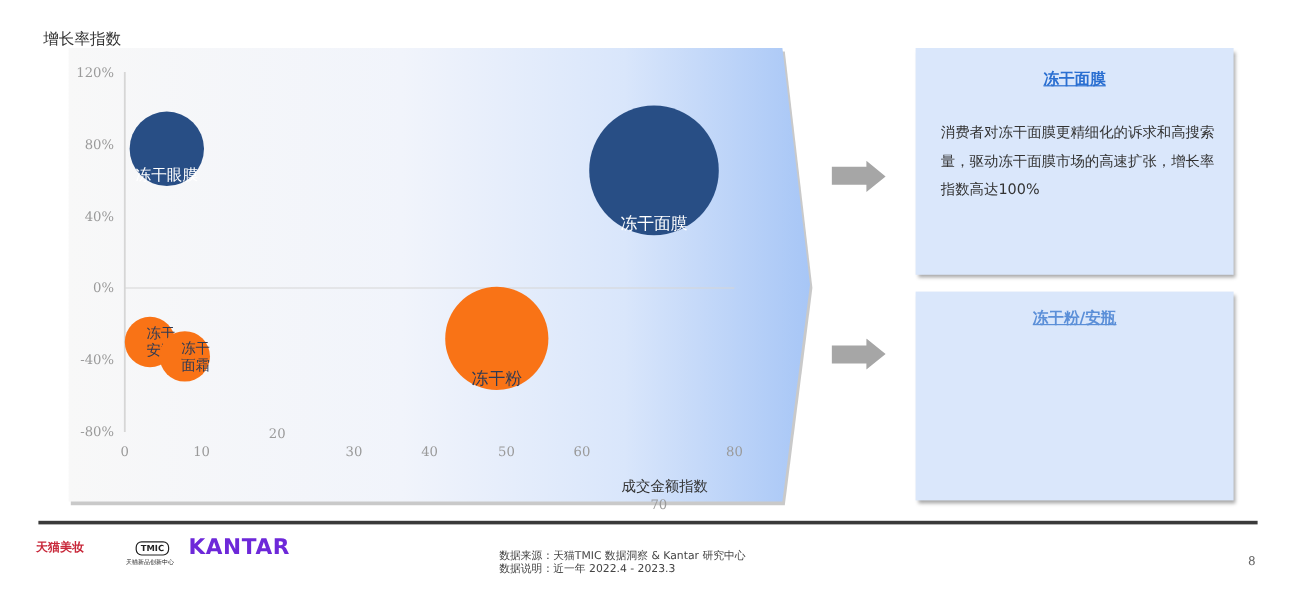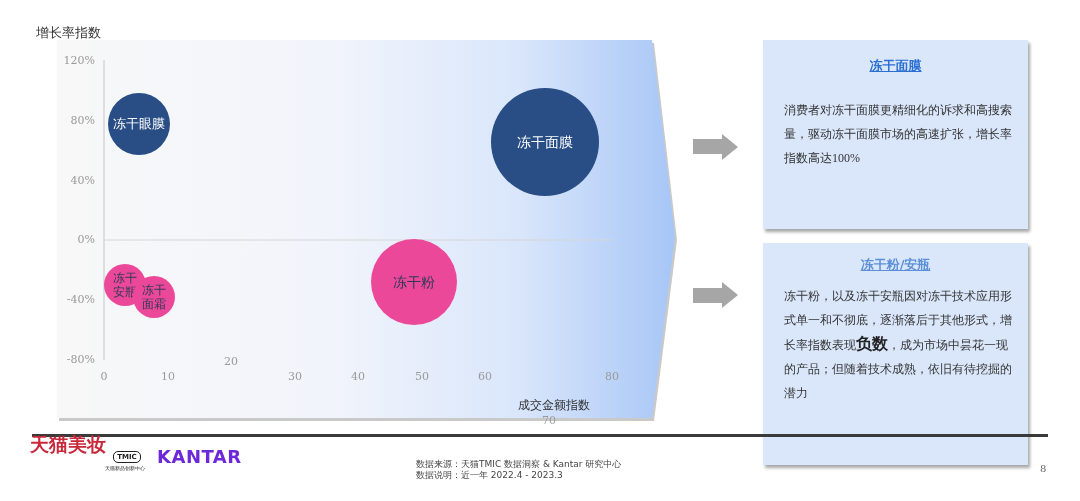--- a/index.html
+++ b/index.html
@@ -15,38 +15,38 @@
   .tick-y {
     position: absolute; width: 40px; text-align: right; font-family: "DejaVu Serif", "Liberation Serif", serif;
     font-size: 11px; color: #9a9a9a; line-height: 12px;
   }
   .tick-x {
     position: absolute; width: 30px; text-align: center; font-family: "DejaVu Serif", "Liberation Serif", serif;
     font-size: 11px; color: #9a9a9a; line-height: 12px;
   }
   .x-title { position: absolute; left: 518px; top: 397px; font-size: 12px; color: #333; }
   .bubble {
-    position: absolute; border-radius: 50%; display: flex; align-items: center; justify-content: center;
+    position: absolute; border-radius: 50%; display: flex; align-items: flex-end; justify-content: center;
     text-align: center; line-height: 1.2;
   }
   .bubble.dark { background: #284e85; color: #ffffff; }
-  .bubble.light { background: #ec4899; color: #2c3a55; }
+  .bubble.light { background: #f97316; color: #2c3a55; }
   .arrow { position: absolute; }
   .card {
     position: absolute; left: 763px; width: 265px; background: #dae7fb;
     box-shadow: 2px 3px 3px rgba(0,0,0,0.35);
   }
   .card-title {
     text-align: center; font-weight: bold; font-size: 13px; text-decoration: underline;
     margin-top: 17px;
   }
-  .card-body { margin: 0 0 0 21px; width: 228px; font-size: 12px; color: #333; line-height: 24px; font-family: Liberation Serif, serif; }
+  .card-body { margin: 0 0 0 21px; width: 228px; font-size: 12px; color: #333; line-height: 24px; }
   .card-body .em { font-weight: bold; font-size: 16px; color: #222; }
   .rule { position: absolute; left: 32px; top: 434px; width: 1016px; height: 3px; background: #3a3a3a; }
-  .logo-tmall { position: absolute; left: 30px; top: 432px; font-size: 19px; color: #c8283a; font-weight: bold; letter-spacing: 0px; }
+  .logo-tmall { position: absolute; left: 30px; top: 449px; font-size: 10px; color: #c8283a; font-weight: bold; letter-spacing: 0px; }
   .logo-tmic { position: absolute; left: 100px; top: 444px; width: 50px; text-align: center; }
   .logo-tmic .badge {
     display: inline-block; border: 1.5px solid #222; border-radius: 5px; font-size: 7px; font-weight: bold;
     padding: 0 3px; line-height: 10px; color: #222; margin-left: 4px;
   }
   .logo-tmic .sub { font-size: 5px; color: #222; white-space: nowrap; margin-top: 2px; }
   .logo-kantar { position: absolute; left: 157px; top: 446px; font-size: 18px; font-weight: bold; color: #6d28d9; letter-spacing: 0.5px; }
   .source { position: absolute; left: 416px; top: 459px; font-size: 9px; color: #444; line-height: 11px; }
   .page-num { position: absolute; left: 1040px; top: 463px; font-size: 10px; color: #666; font-family: "DejaVu Serif", "Liberation Serif", serif; }
 </style>
@@ -117,25 +117,22 @@
   <polygon points="0,6 29,6 29,0 45,13 29,26 29,21 0,21" fill="#a6a6a6"></polygon>
 </svg>
 
 <div class="card" style="top:40px; height:189px;">
   <div class="card-title" style="color:#2a6fd1;">冻干面膜</div>
   <div class="card-body" style="margin-top:23px;">
     <span>消费者对冻干面膜更精细化的诉求和高搜索量，驱动冻干面膜市场的高速扩张，增长率指数高达100%</span>
   </div>
 </div>
 
-<div class="card" style="top:243px; height:222px;">
+<div class="card" style="top:243px; height:174px;">
   <div class="card-title" style="color:#5b8fd8; margin-top:13px;">冻干粉/安瓶</div>
-  <div class="card-body" style="margin-top:10px;">
-    <span>冻干粉，以及冻干安瓶因对冻干技术应用形式单一和不彻底，逐渐落后于其他形式，增长率指数表现</span><span class="em">负数</span><span>，成为市场中昙花一现的产品；但随着技术成熟，依旧有待挖掘的潜力</span>
-  </div>
 </div>
 
 <div class="rule"></div>
 <div class="logo-tmall">天猫美妆</div>
 <div class="logo-tmic">
   <span class="badge">TMIC</span>
   <div class="sub">天猫新品创新中心</div>
 </div>
 <div class="logo-kantar">KANTAR</div>
 <div class="source">

